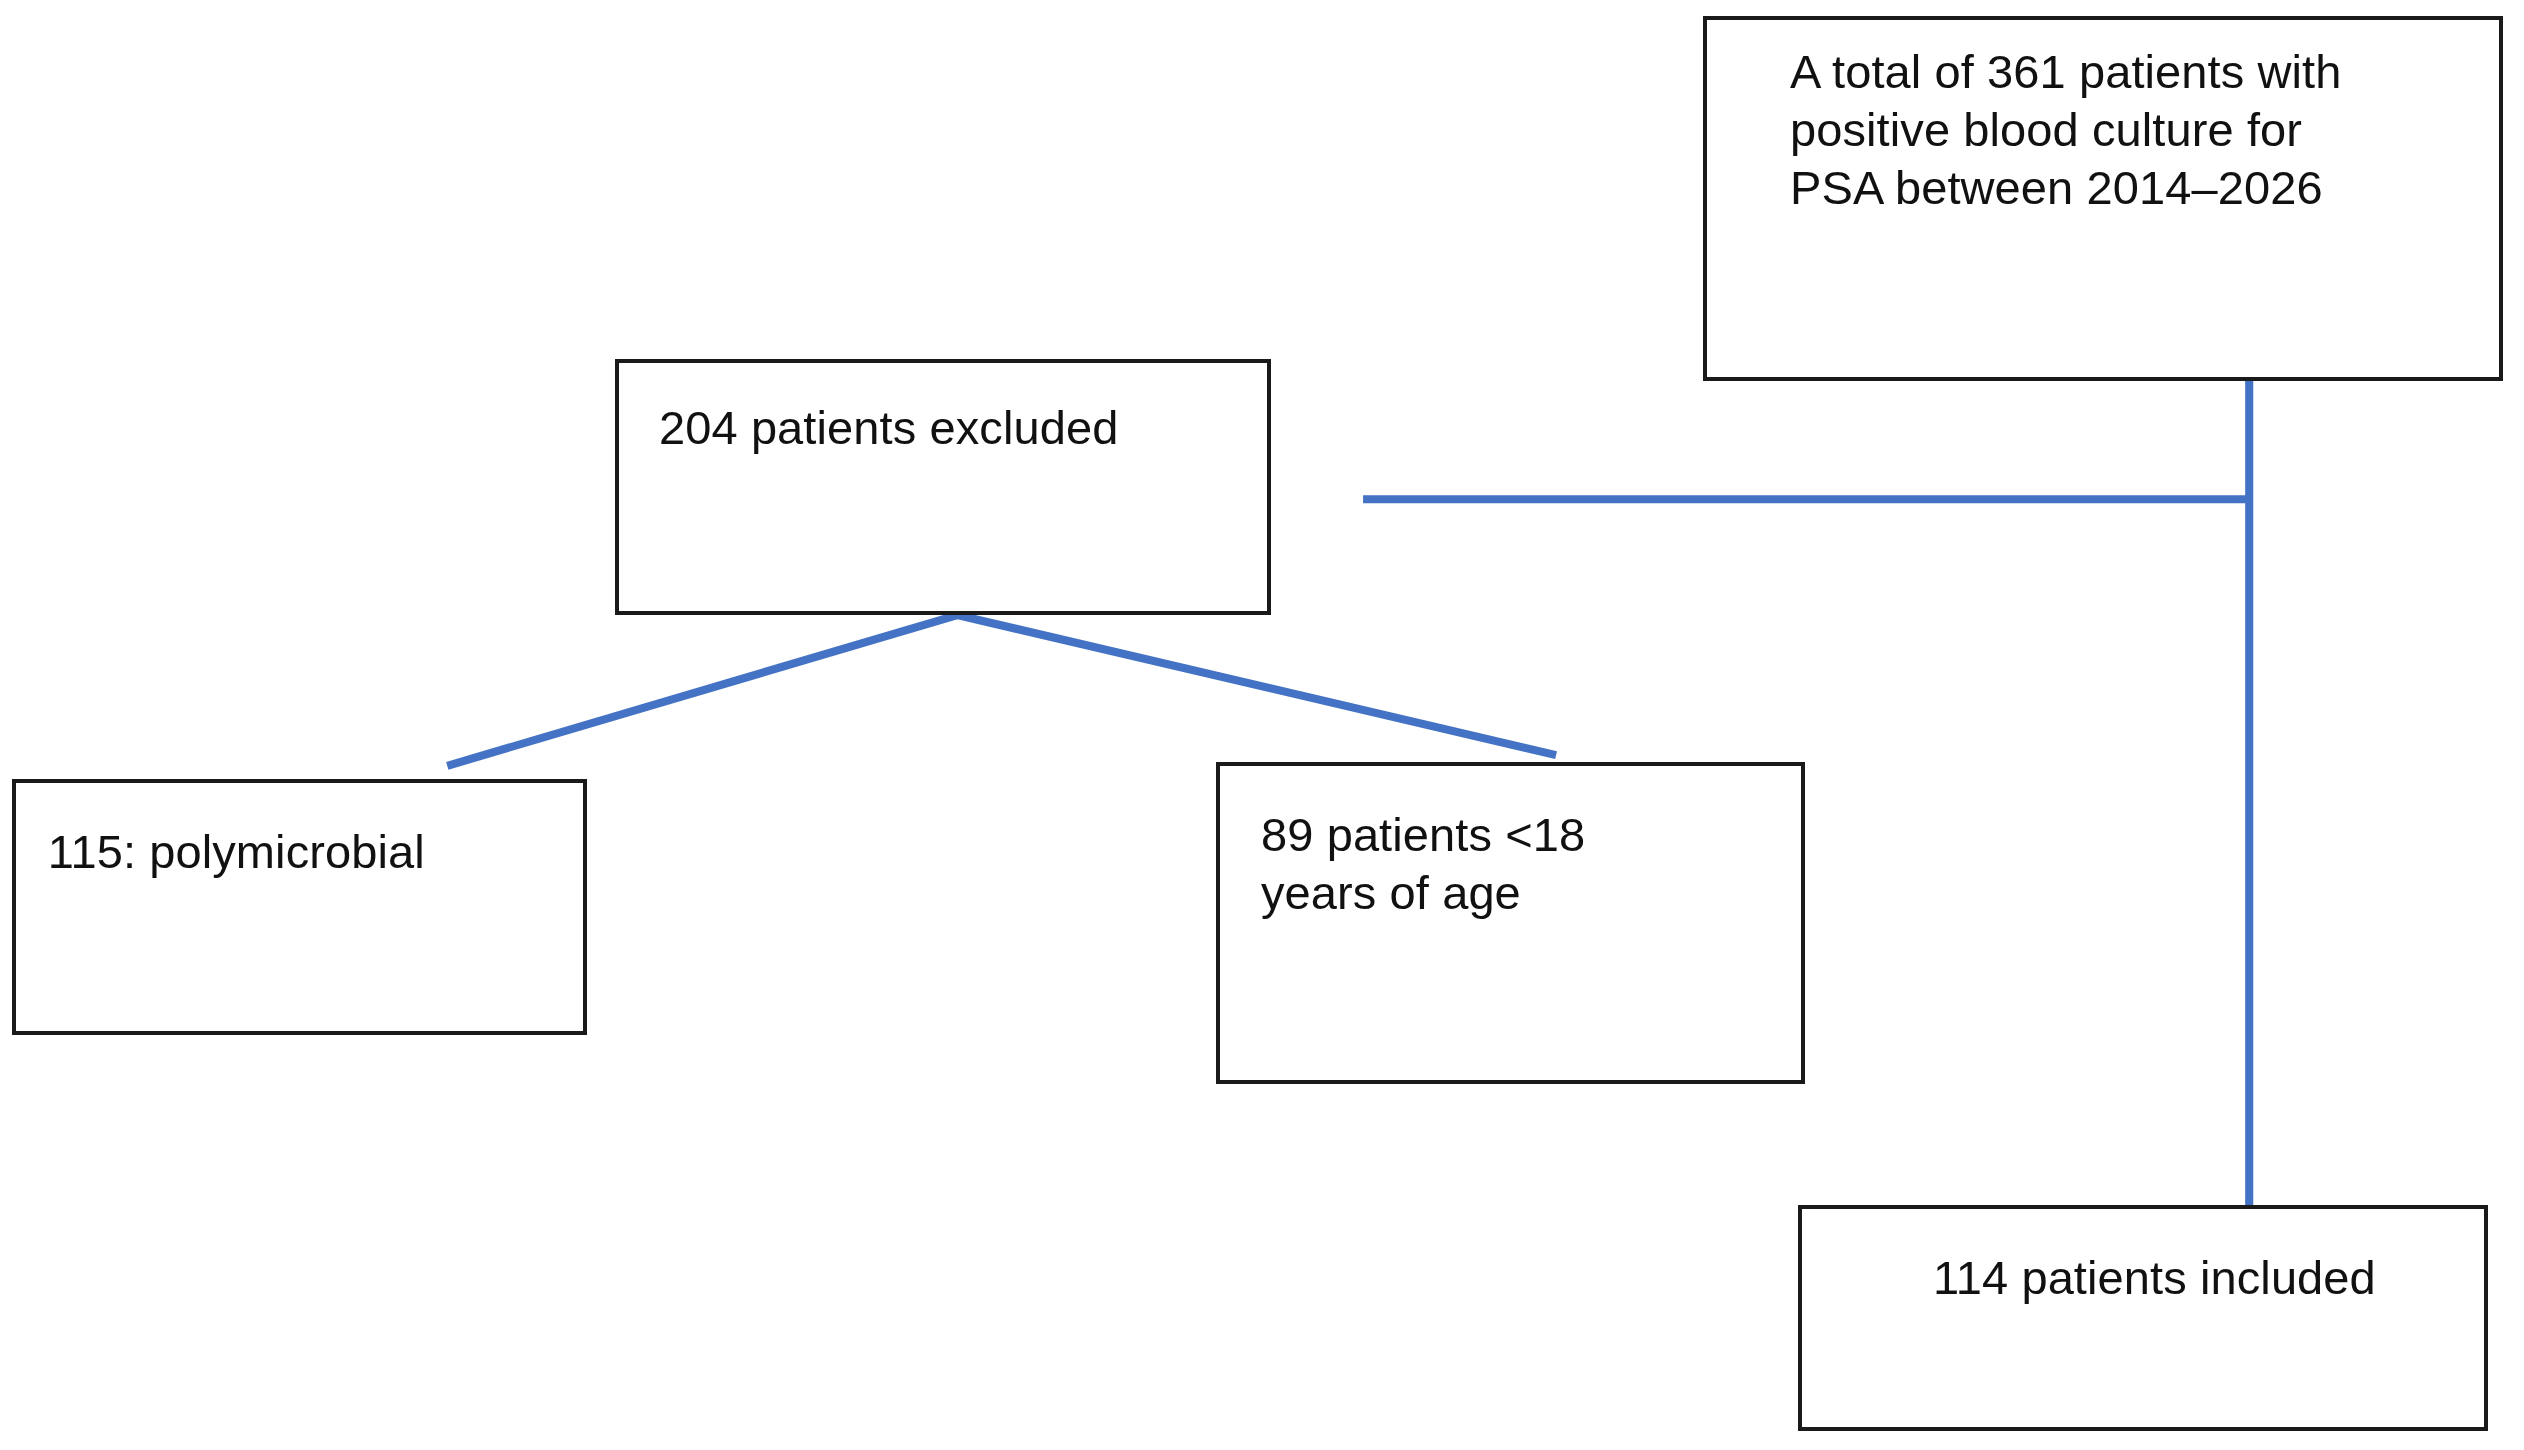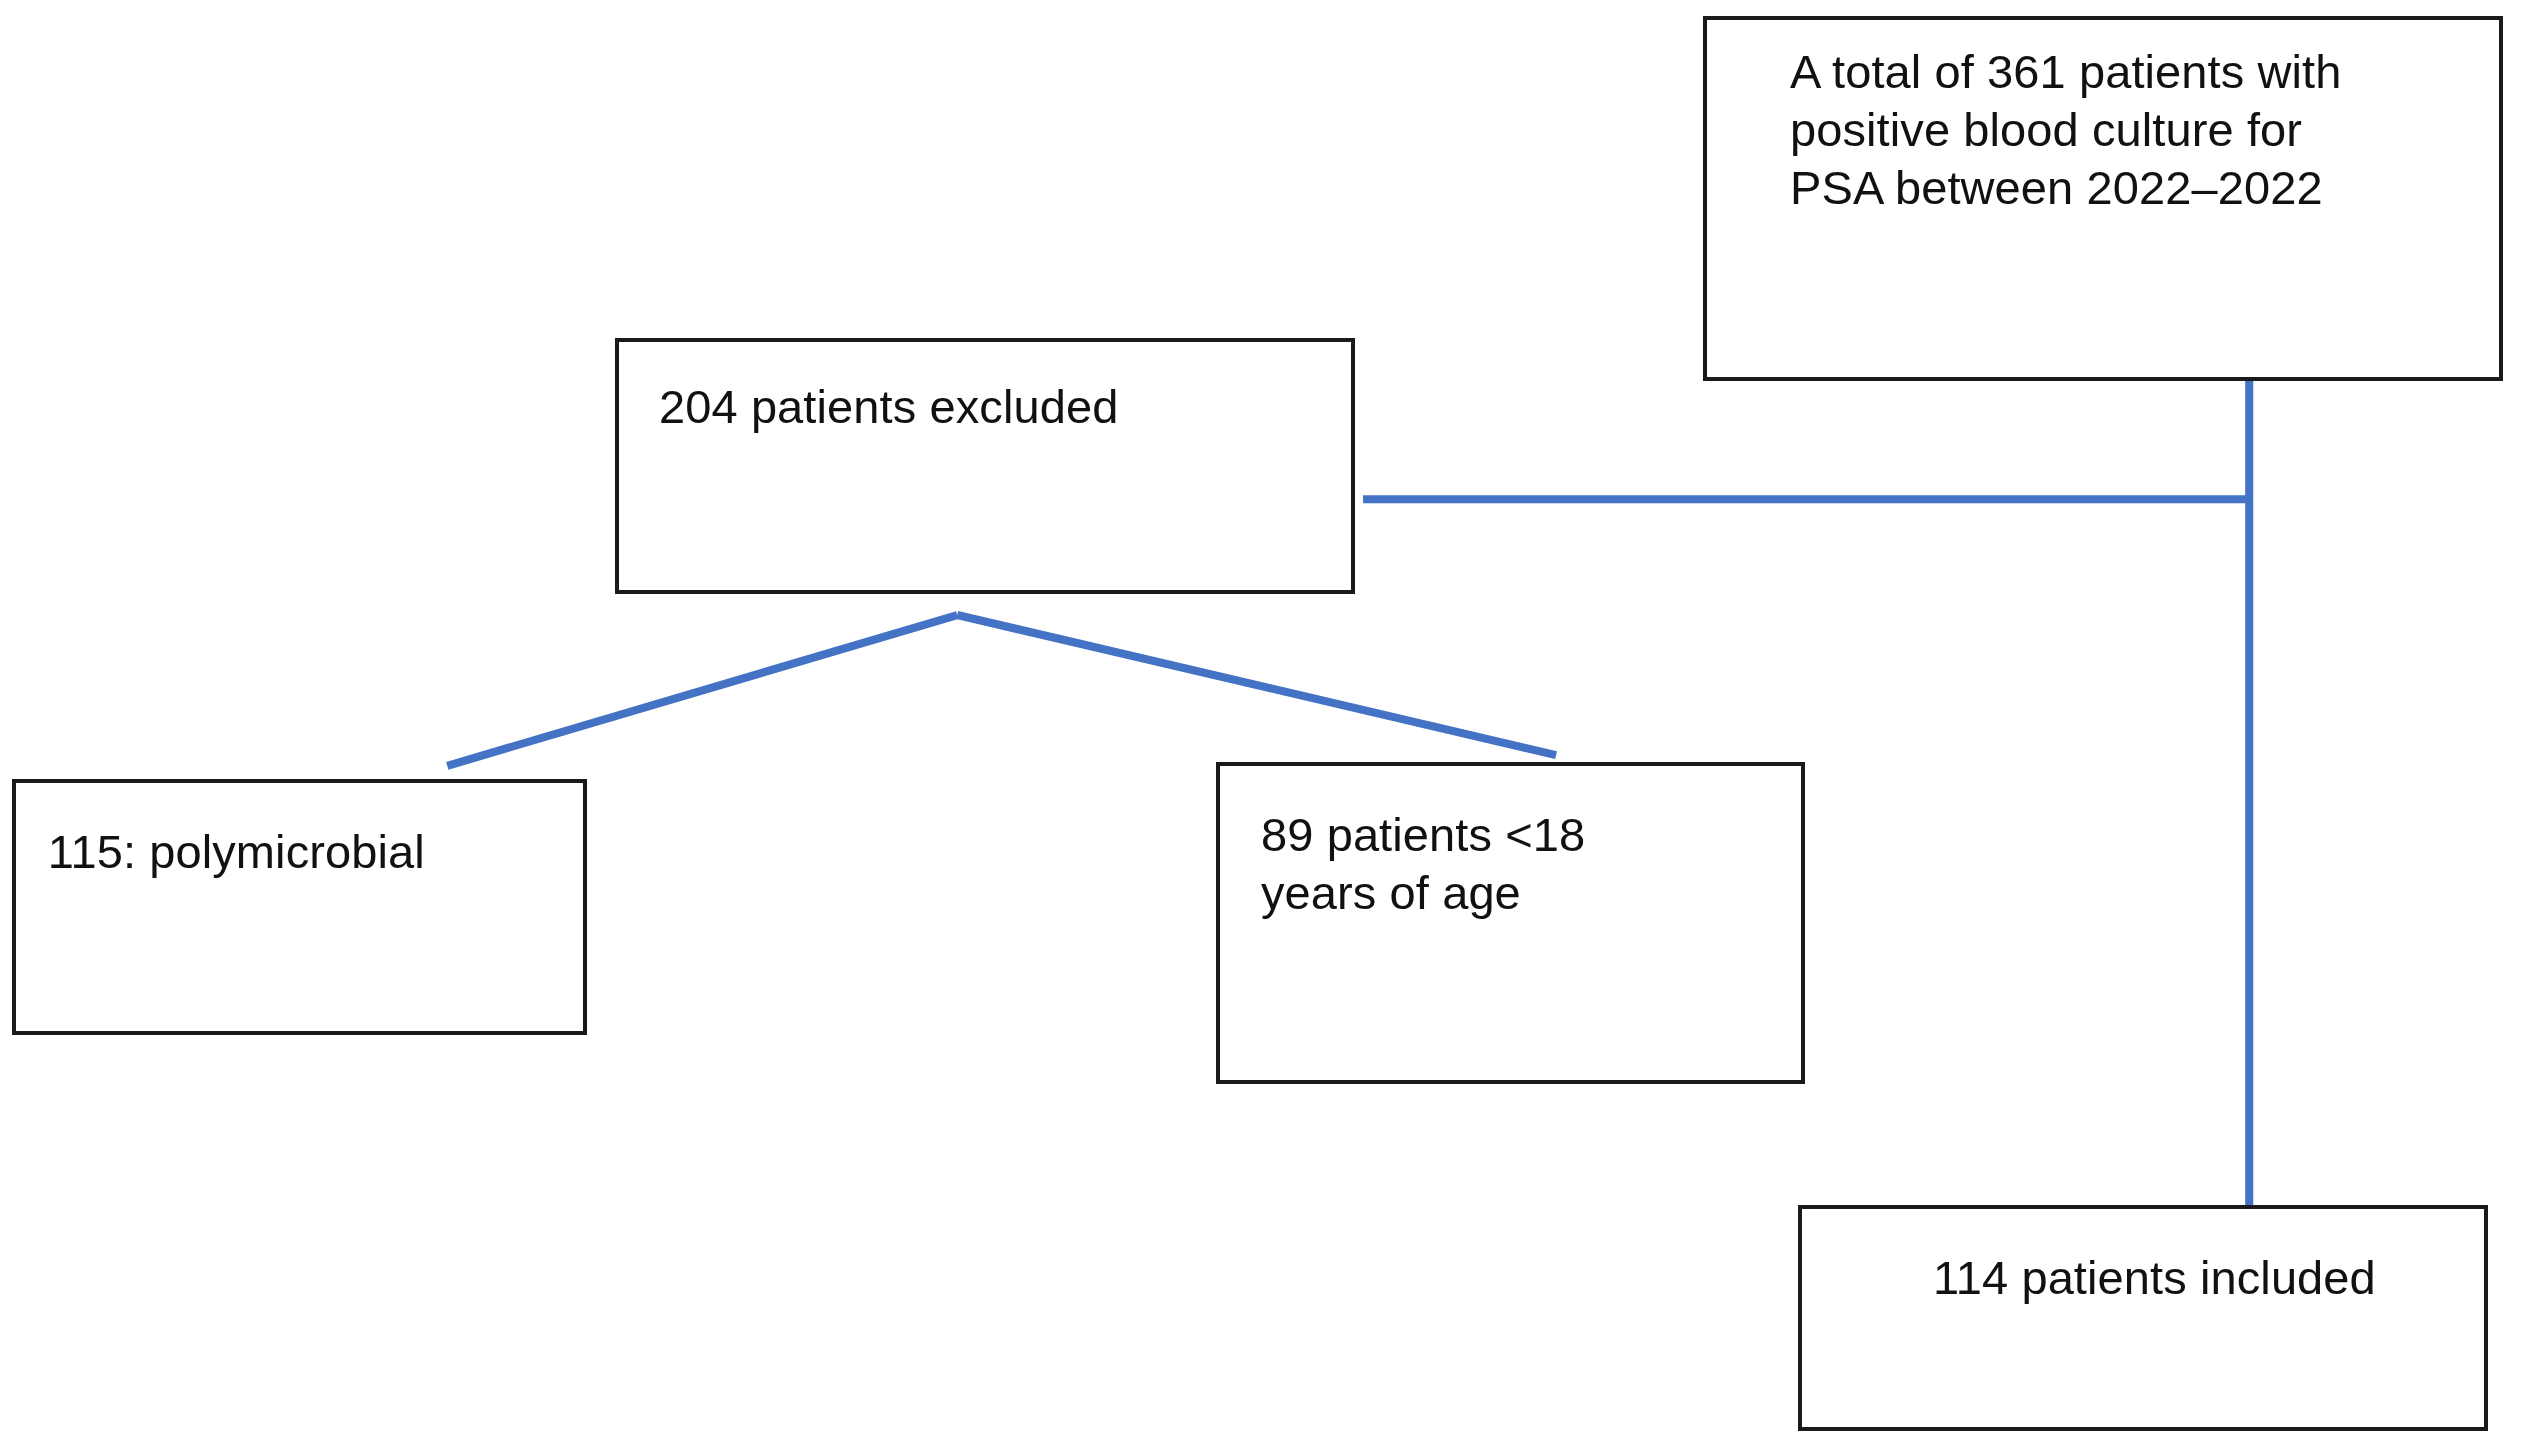--- a/index.html
+++ b/index.html
@@ -40,21 +40,21 @@
     font-size: 47px;
     line-height: 1.23;
     color: #111111;
     letter-spacing: 0.1px;
     white-space: pre-line;
     font-weight: 400;
   }
 
   
   #node-source    { left: 1703px; top: 16px;   width: 800px;  height: 365px; }
-  #node-excluded  { left: 615px;  top: 338px;  width: 740px;  height: 256px; }
+  #node-excluded  { left: 615px;  top: 359px;  width: 656px;  height: 256px; }
   #node-poly      { left: 11.7px;   top: 779px;  width: 575px;  height: 256px; }
   #node-underage  { left: 1216px; top: 762px;  width: 589px;  height: 322px; padding-left: 25px; }
   #node-included  { left: 1798px; top: 1205px; width: 690px;  height: 226px; }
 
   #node-underage .node-text { top: 40px; }
   #node-included .node-text { left: 131px; top: 40px; }
   #node-poly .node-text     { left: 32px; top: 40px; }
   #node-excluded .node-text { left: 40px; top: 36px; }
   #node-source .node-text   { left: 83px; top: 23px; }
 </style>
@@ -70,21 +70,21 @@
     <line x1="2505" y1="556" x2="1518" y2="556" stroke="#4472C4" stroke-width="9"></line>
 
     <line x1="1066" y1="685" x2="498" y2="853" stroke="#4472C4" stroke-width="9"></line>
 
     <line x1="1066" y1="685" x2="1733" y2="841" stroke="#4472C4" stroke-width="9"></line>
   </svg>
 
   <div class="node" id="node-source" style="border-color: rgb(26, 26, 26);">
     <div class="node-text" style="color: rgb(17, 17, 17);">A total of 361 patients with
 positive blood culture for
-PSA between 2022–2022</div>
+PSA between 2014–2026</div>
   </div>
 
   <div class="node" id="node-excluded" style="border-color: rgb(26, 26, 26);">
     <div class="node-text" style="color: rgb(17, 17, 17);">204 patients excluded</div>
   </div>
 
   <div class="node" id="node-poly" style="border-color: rgb(26, 26, 26); padding-left: 44px;">
     <div class="node-text" style="color: rgb(17, 17, 17);">115: polymicrobial</div>
   </div>
 

